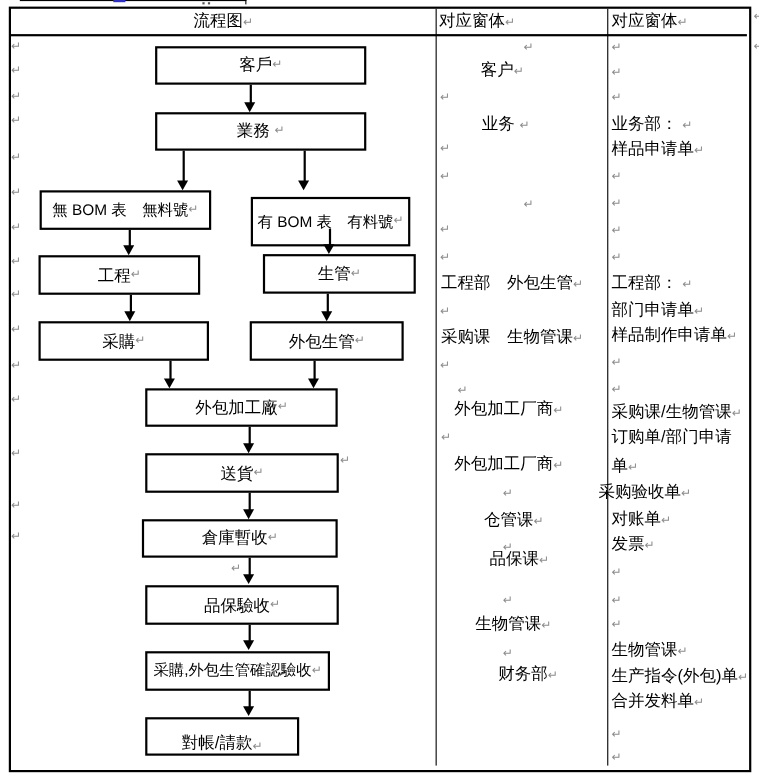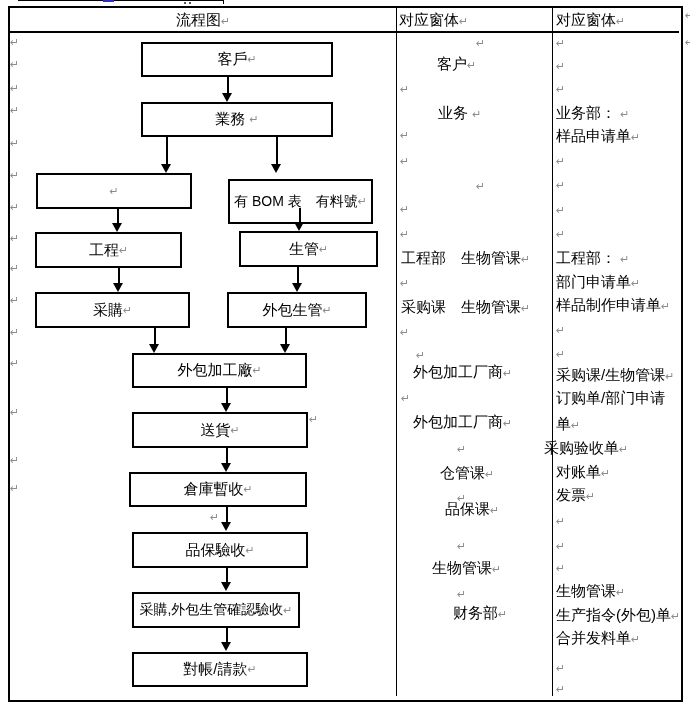--- a/index.html
+++ b/index.html
@@ -49,32 +49,32 @@
   <div class="vline" style="left:396px;top:8px;width:1px;height:688px;"></div>
   <div class="vline" style="left:552px;top:8px;width:1px;height:688px;"></div>
 
   <div class="hcell c1"><span>流程图</span><span class="pilcrow">↵</span></div>
   <div class="hcell" style="left:399px;"><span>对应窗体</span><span class="pilcrow">↵</span></div>
   <div class="hcell" style="left:556px;"><span>对应窗体</span><span class="pilcrow">↵</span></div>
 
   <div id="flow-layer">
       <div class="node" style="left: 141px; top: 42px; width: 192px; height: 35px;"><span class="lbl">客戶</span><span class="pilcrow">↵</span></div>
       <div class="node" style="left: 141px; top: 102px; width: 192px; height: 35px;"><span class="lbl">業務 </span><span class="pilcrow">↵</span></div>
-      <div class="node" style="left: 36px; top: 173px; width: 156px; height: 36px;"><span class="pilcrow">↵</span></div>
+      <div class="node" style="left: 36px; top: 173px; width: 156px; height: 36px;"><span class="lbl small">無 BOM 表　無料號</span><span class="pilcrow">↵</span></div>
       <div class="node" style="left: 228px; top: 179px; width: 145px; height: 45px;"><span class="lbl small">有 BOM 表　有料號</span><span class="pilcrow">↵</span></div>
       <div class="node" style="left: 35px; top: 232px; width: 147px; height: 36px;"><span class="lbl">工程</span><span class="pilcrow">↵</span></div>
       <div class="node" style="left: 239px; top: 231px; width: 139px; height: 36px;"><span class="lbl">生管</span><span class="pilcrow">↵</span></div>
       <div class="node" style="left: 35px; top: 292px; width: 155px; height: 36px;"><span class="lbl">采購</span><span class="pilcrow">↵</span></div>
       <div class="node" style="left: 227px; top: 292px; width: 140px; height: 36px;"><span class="lbl">外包生管</span><span class="pilcrow">↵</span></div>
       <div class="node" style="left: 132px; top: 353px; width: 175px; height: 35px;"><span class="lbl">外包加工廠</span><span class="pilcrow">↵</span></div>
       <div class="node" style="left: 132px; top: 412px; width: 176px; height: 36px;"><span class="lbl">送貨</span><span class="pilcrow">↵</span></div>
       <div class="node" style="left: 129px; top: 472px; width: 178px; height: 35px;"><span class="lbl">倉庫暫收</span><span class="pilcrow">↵</span></div>
       <div class="node" style="left: 132px; top: 532px; width: 176px; height: 36px;"><span class="lbl">品保驗收</span><span class="pilcrow">↵</span></div>
       <div class="node" style="left: 132px; top: 592px; width: 168px; height: 36px;"><span class="lbl small">采購,外包生管確認驗收</span><span class="pilcrow">↵</span></div>
-      <div class="node" style="left: 132px; top: 652px; width: 176px; height: 35px;"><span class="lbl">對帳/請款</span><span class="pilcrow">↵</span></div>
+      <div class="node" style="left: 132px; top: 652px; width: 140px; height: 35px; align-items: flex-end;"><span class="lbl">對帳/請款</span><span class="pilcrow">↵</span></div>
       <div class="ashaft" style="left: 227px; top: 77px; height: 17px;"></div>
       <div class="ahead" style="left: 222px; top: 93px;"></div>
       <div class="ashaft" style="left: 166px; top: 137px; height: 28px;"></div>
       <div class="ahead" style="left: 161px; top: 164px;"></div>
       <div class="ashaft" style="left: 276px; top: 137px; height: 28px;"></div>
       <div class="ahead" style="left: 271px; top: 164px;"></div>
       <div class="ashaft" style="left: 117px; top: 209px; height: 15px;"></div>
       <div class="ahead" style="left: 112px; top: 223px;"></div>
       <div class="ashaft" style="left: 299px; top: 208px; height: 15px;"></div>
       <div class="ahead" style="left: 294px; top: 222px;"></div>
@@ -100,21 +100,21 @@
   <div id="dept-layer">
       <div class="line" style="left: 476px; top: 33px;"><span class="pilcrow">↵</span></div>
       <div class="line" style="left: 437px; top: 55px;"><span>客户</span><span class="pilcrow">↵</span></div>
       <div class="line" style="left: 400px; top: 79px;"><span class="pilcrow">↵</span></div>
       <div class="line" style="left: 438px; top: 104px;"><span>业务 </span><span class="pilcrow">↵</span></div>
       <div class="line" style="left: 400px; top: 125px;"><span class="pilcrow">↵</span></div>
       <div class="line" style="left: 400px; top: 151px;"><span class="pilcrow">↵</span></div>
       <div class="line" style="left: 476px; top: 176px;"><span class="pilcrow">↵</span></div>
       <div class="line" style="left: 400px; top: 199px;"><span class="pilcrow">↵</span></div>
       <div class="line" style="left: 400px; top: 224px;"><span class="pilcrow">↵</span></div>
-      <div class="line" style="left: 401px; top: 249px;"><span>工程部　生物管课</span><span class="pilcrow">↵</span></div>
+      <div class="line" style="left: 401px; top: 249px;"><span>工程部　外包生管</span><span class="pilcrow">↵</span></div>
       <div class="line" style="left: 400px; top: 273px;"><span class="pilcrow">↵</span></div>
       <div class="line" style="left: 401px; top: 298px;"><span>采购课　生物管课</span><span class="pilcrow">↵</span></div>
       <div class="line" style="left: 400px; top: 322px;"><span class="pilcrow">↵</span></div>
       <div class="line" style="left: 416px; top: 345px;"><span class="pilcrow">↵</span></div>
       <div class="line" style="left: 413px; top: 363px;"><span>外包加工厂商</span><span class="pilcrow">↵</span></div>
       <div class="line" style="left: 401px; top: 388px;"><span class="pilcrow">↵</span></div>
       <div class="line" style="left: 413px; top: 413px;"><span>外包加工厂商</span><span class="pilcrow">↵</span></div>
       <div class="line" style="left: 457px; top: 439px;"><span class="pilcrow">↵</span></div>
       <div class="line" style="left: 440px; top: 464px;"><span>仓管课</span><span class="pilcrow">↵</span></div>
       <div class="line" style="left: 457px; top: 488px;"><span class="pilcrow">↵</span></div>

